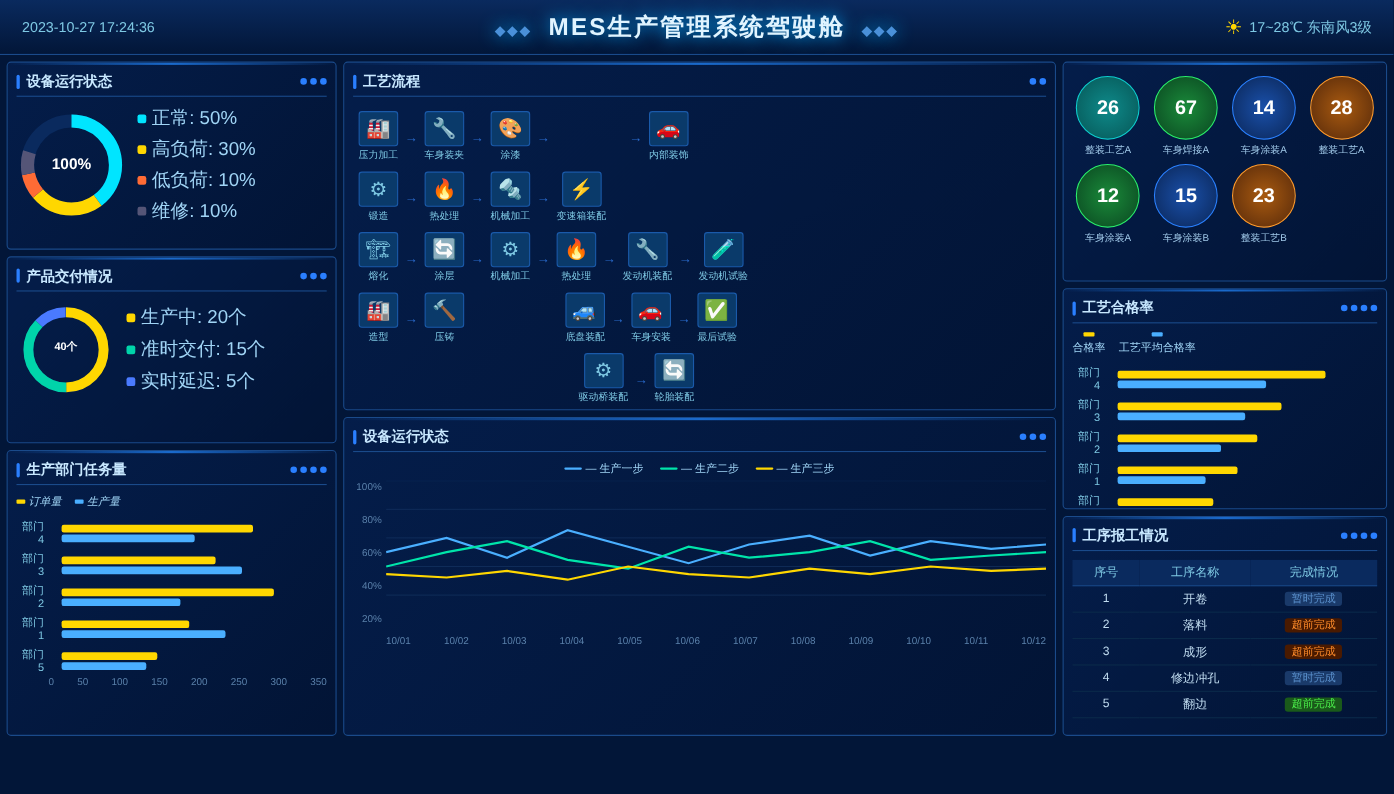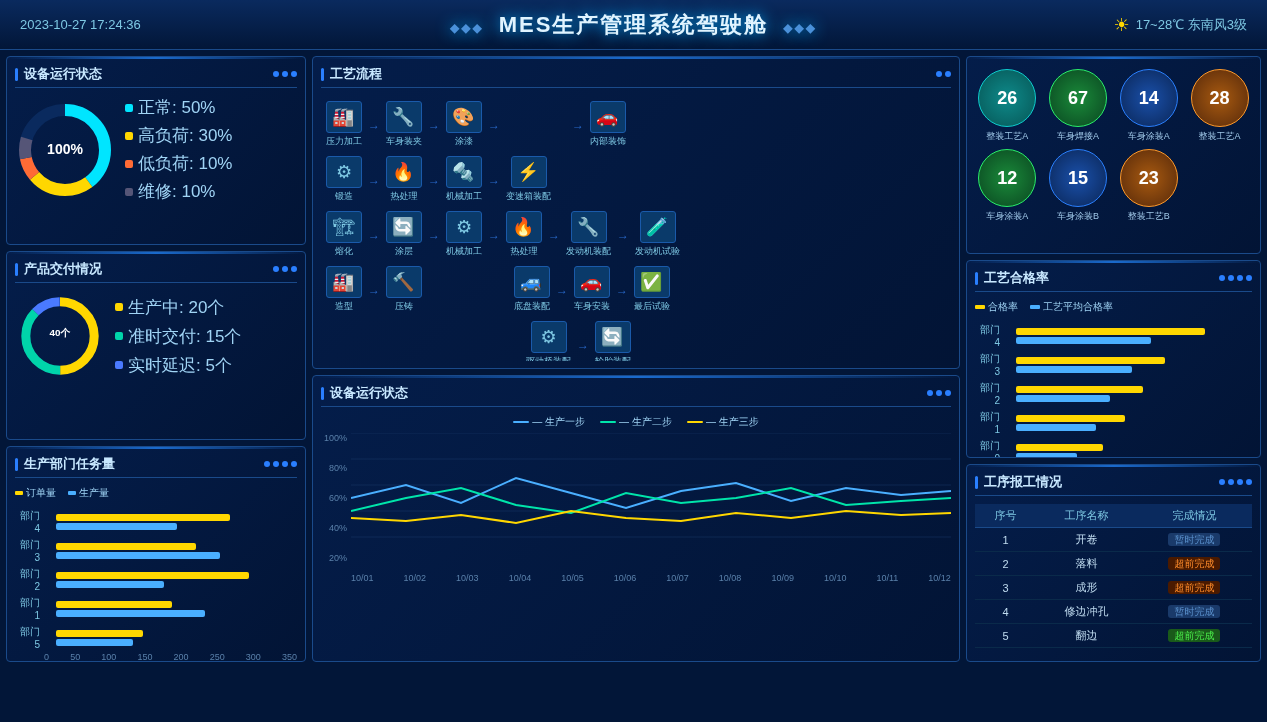--- a/index.html
+++ b/index.html
@@ -166,21 +166,21 @@
     }
     .delivery-legend {
       flex: 1;
       display: flex;
       flex-direction: column;
       gap: 6px;
     }
 
     
     .dept-task-panel {
-      height: 216px;
+      height: 260px;
     }
     .bar-chart-horizontal {
       display: flex;
       flex-direction: column;
       gap: 4px;
       padding-top: 5px;
     }
     .bar-row {
       display: flex;
       align-items: center;
@@ -189,20 +189,21 @@
       color: #7ec8e3;
     }
     .bar-label { width: 25px; text-align: right; font-size: 10px; }
     .bar-group { display: flex; flex-direction: column; gap: 2px; flex: 1; }
     .bar-item { height: 7px; border-radius: 2px; }
     .bar-legend {
       display: flex;
       gap: 12px;
       font-size: 10px;
       margin-bottom: 4px;
+      font-style: italic;
     }
     .bar-legend-item { display: flex; align-items: center; gap: 3px; }
     .bar-legend-dot { width: 8px; height: 4px; border-radius: 1px; }
     .x-axis {
       display: flex;
       justify-content: space-between;
       font-size: 9px;
       color: #5a80aa;
       padding-left: 29px;
       margin-top: 2px;
@@ -274,21 +275,21 @@
     .order-card.blue { background: radial-gradient(circle, #1a50aa 0%, #0a2555 100%); border: 1px solid #2a80ff; }
     .order-card.orange { background: radial-gradient(circle, #a85a10 0%, #55280a 100%); border: 1px solid #ff9a2a; }
 
     
     .quality-legend {
       display: flex;
       gap: 12px;
       font-size: 10px;
       margin-bottom: 4px;
     }
-    .quality-legend-item { display: flex; align-items: center; gap: 3px; }
+    .quality-legend-item { display: flex; align-items: center; gap: 3px; flex-direction: column; }
     .quality-legend-dot { width: 10px; height: 4px; border-radius: 1px; }
 
     
     .report-table {
       width: 100%;
       border-collapse: collapse;
       font-size: 11px;
       margin-top: 4px;
     }
     .report-table th {

